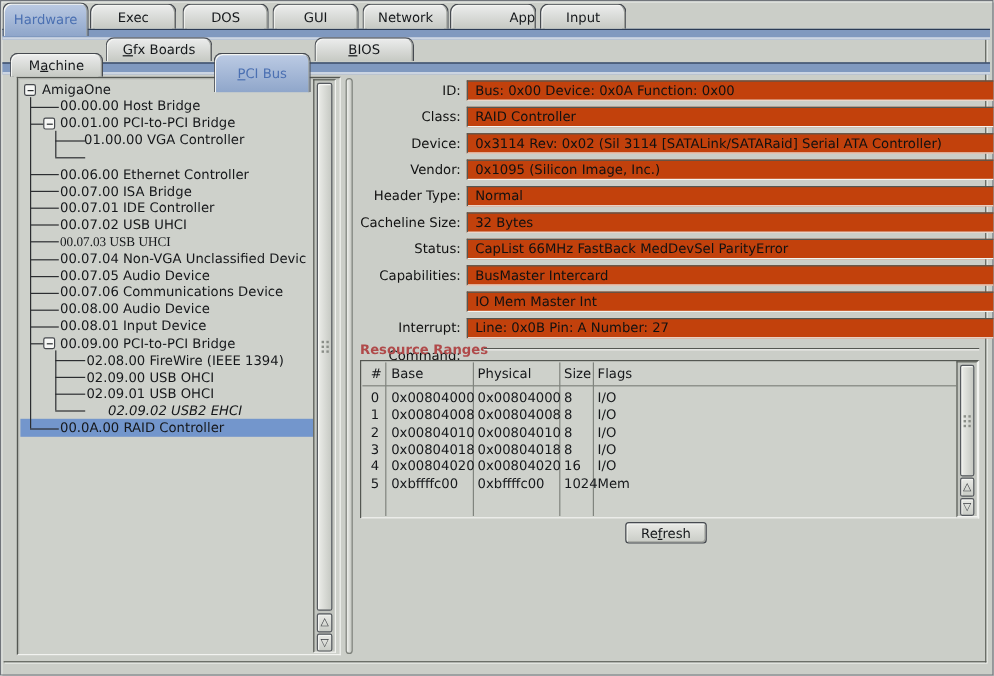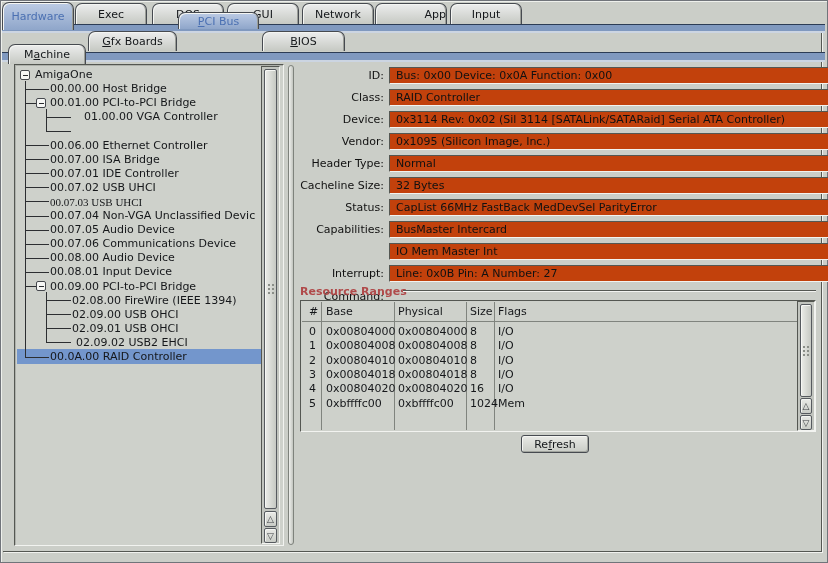--- a/index.html
+++ b/index.html
@@ -82,37 +82,37 @@
   <div id="mainTabs"></div>
   <div id="subTabs"></div>
 
   <div class="tree-panel"></div>
   <div class="tree-view" id="treeView">
       <div class="expbox" style="left: 4px; top: 3.5px;"></div>
       <div class="tree-label" style="left: 19px; top: 2px;">AmigaOne</div>
       <div class="tree-label" style="left: 34px; top: 16.1px;">00.00.00 Host Bridge</div>
       <div class="expbox" style="left: 20px; top: 31.7px;"></div>
       <div class="tree-label" style="left: 34px; top: 30.2px;">00.01.00 PCI-to-PCI Bridge</div>
-      <div class="tree-label" style="left: 68px; top: 44.3px;">01.00.00 VGA Controller</div>
+      <div class="tree-label" style="left: 54px; top: 44.3px;">01.00.00 VGA Controller</div>
       <div class="tree-label" style="left: 34px; top: 72.5px;">00.06.00 Ethernet Controller</div>
       <div class="tree-label" style="left: 34px; top: 86.6px;">00.07.00 ISA Bridge</div>
       <div class="tree-label" style="left: 34px; top: 100.7px;">00.07.01 IDE Controller</div>
       <div class="tree-label" style="left: 34px; top: 114.8px;">00.07.02 USB UHCI</div>
       <div class="tree-label" style="left: 34px; top: 128.9px; font-family: Liberation Serif, serif;">00.07.03 USB UHCI</div>
       <div class="tree-label" style="left: 34px; top: 143px;">00.07.04 Non-VGA Unclassified Devic</div>
       <div class="tree-label" style="left: 34px; top: 157.1px;">00.07.05 Audio Device</div>
       <div class="tree-label" style="left: 34px; top: 171.2px;">00.07.06 Communications Device</div>
       <div class="tree-label" style="left: 34px; top: 185.3px;">00.08.00 Audio Device</div>
       <div class="tree-label" style="left: 34px; top: 199.4px;">00.08.01 Input Device</div>
       <div class="expbox" style="left: 20px; top: 215px;"></div>
       <div class="tree-label" style="left: 34px; top: 213.5px;">00.09.00 PCI-to-PCI Bridge</div>
       <div class="tree-label" style="left: 56px; top: 227.6px;">02.08.00 FireWire (IEEE 1394)</div>
       <div class="tree-label" style="left: 56px; top: 241.7px;">02.09.00 USB OHCI</div>
       <div class="tree-label" style="left: 56px; top: 255.8px;">02.09.01 USB OHCI</div>
-      <div class="tree-label" style="left: 60px; top: 269.9px;">02.09.02 USB2 EHCI</div>
+      <div class="tree-label" style="left: 74px; top: 269.9px; font-style: italic;">02.09.02 USB2 EHCI</div>
       <div class="sel-row" style="left: 1px; top: 283px; width: 244px; height: 15px; background: rgb(115, 150, 204);"></div>
       <div class="tree-label" style="left: 34px; top: 284px;">00.0A.00 RAID Controller</div>
       <div class="vline" style="left: 9px; top: 14.5px; height: 276px;"></div>
       <div class="vline" style="left: 30px; top: 42.7px; height: 22.2px;"></div>
       <div class="vline" style="left: 30px; top: 226px; height: 50.4px;"></div>
       <div class="hline" style="left: 9px; top: 22.6px; width: 24px;"></div>
       <div class="hline" style="left: 9px; top: 36.7px; width: 11px;"></div>
       <div class="hline" style="left: 30px; top: 50.8px; width: 25px;"></div>
       <div class="hline" style="left: 30px; top: 64.9px; width: 25px;"></div>
       <div class="hline" style="left: 9px; top: 79px; width: 24px;"></div>
@@ -263,19 +263,19 @@
     </div>
     <div class="tab" style="left: 450px; top: 3px; width: 72px; height: 21px;">
       <span>Input</span>
     </div>
     <div class="tab" style="left: 8px; top: 44px; width: 78px; height: 20px;">
       <span><span>M</span><span class="u">a</span><span>chine</span></span>
     </div>
     <div class="tab" style="left: 88px; top: 31px; width: 89px; height: 20px;">
       <span><span></span><span class="u">G</span><span>fx Boards</span></span>
     </div>
-    <div class="tab active" style="left: 178px; top: 12px; width: 81px; height: 17px;">
+    <div class="tab active" style="left: 178px; top: 44px; width: 81px; height: 33px;">
       <span><span></span><span class="u">P</span><span>CI Bus</span></span>
     </div>
     <div class="tab" style="left: 262px; top: 31px; width: 83px; height: 20px;">
       <span><span></span><span class="u">B</span><span>IOS</span></span>
     </div>
   </div>
 
 </body></html>

